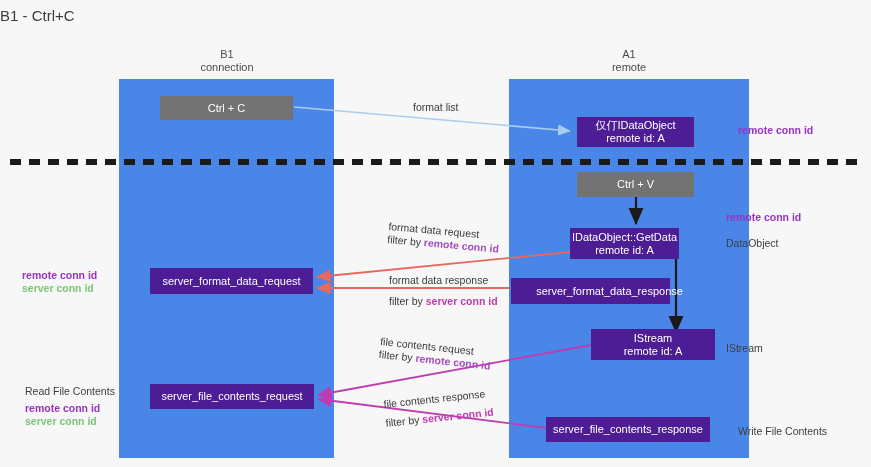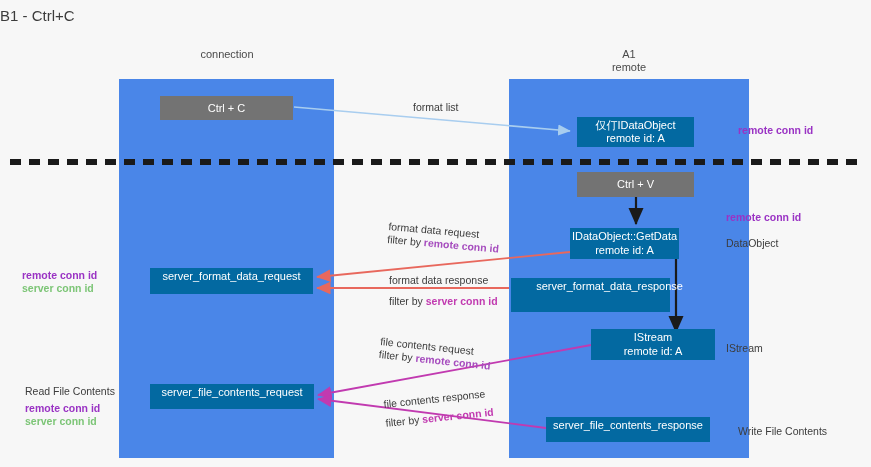--- a/index.html
+++ b/index.html
@@ -32,28 +32,28 @@
     text-align:center;
     font-size:11px;
     line-height:13px;
     display:flex;
     align-items:center;
     justify-content:center;
     flex-direction:column;
     padding:2px 4px;
   }
   .green{background:#737373;}
-  .orange{background:#0369a1;justify-content:space-between;}
+  .orange{background:#4c1d95;}
 
   #n-ctrlc{left:160px;top:96px;width:133px;height:24px;}
   #n-dataobj{left:577px;top:117px;width:117px;height:30px;}
   #n-ctrlv{left:577px;top:172px;width:117px;height:25px;}
   #n-getdata{left:570px;top:228px;width:109px;height:31px;}
   #n-sfdreq{left:150px;top:268px;width:163px;height:26px;}
-  #n-sfdresp{left:511px;top:278px;width:159px;height:34px;padding-left:42px;}
+  #n-sfdresp{left:511px;top:278px;width:159px;height:26px;padding-left:42px;}
   #n-istream{left:591px;top:329px;width:124px;height:31px;}
   #n-sfcreq{left:150px;top:384px;width:164px;height:25px;}
   #n-sfcresp{left:546px;top:417px;width:164px;height:25px;}
 
   .edge-label{
     position:absolute;
     font-size:10.5px;
     line-height:13px;
     color:#3c3c3c;
     white-space:nowrap;
@@ -71,20 +71,21 @@
   svg.overlay{position:absolute;left:0;top:0;width:871px;height:467px;pointer-events:none;}
 </style>
 </head>
 <body>
 
 <div class="abs" id="title">
   <div>B1 - Ctrl+C</div>
 </div>
 
 <div class="abs col-head" style="left:142px;top:48px;width:170px;">
+  <div>B1</div>
   <div>connection</div>
 </div>
 <div class="abs col-head" style="left:544px;top:48px;width:170px;">
   <div>A1</div>
   <div>remote</div>
 </div>
 
 <div class="lane" id="lane-b1"></div>
 <div class="lane" id="lane-a1"></div>
 

